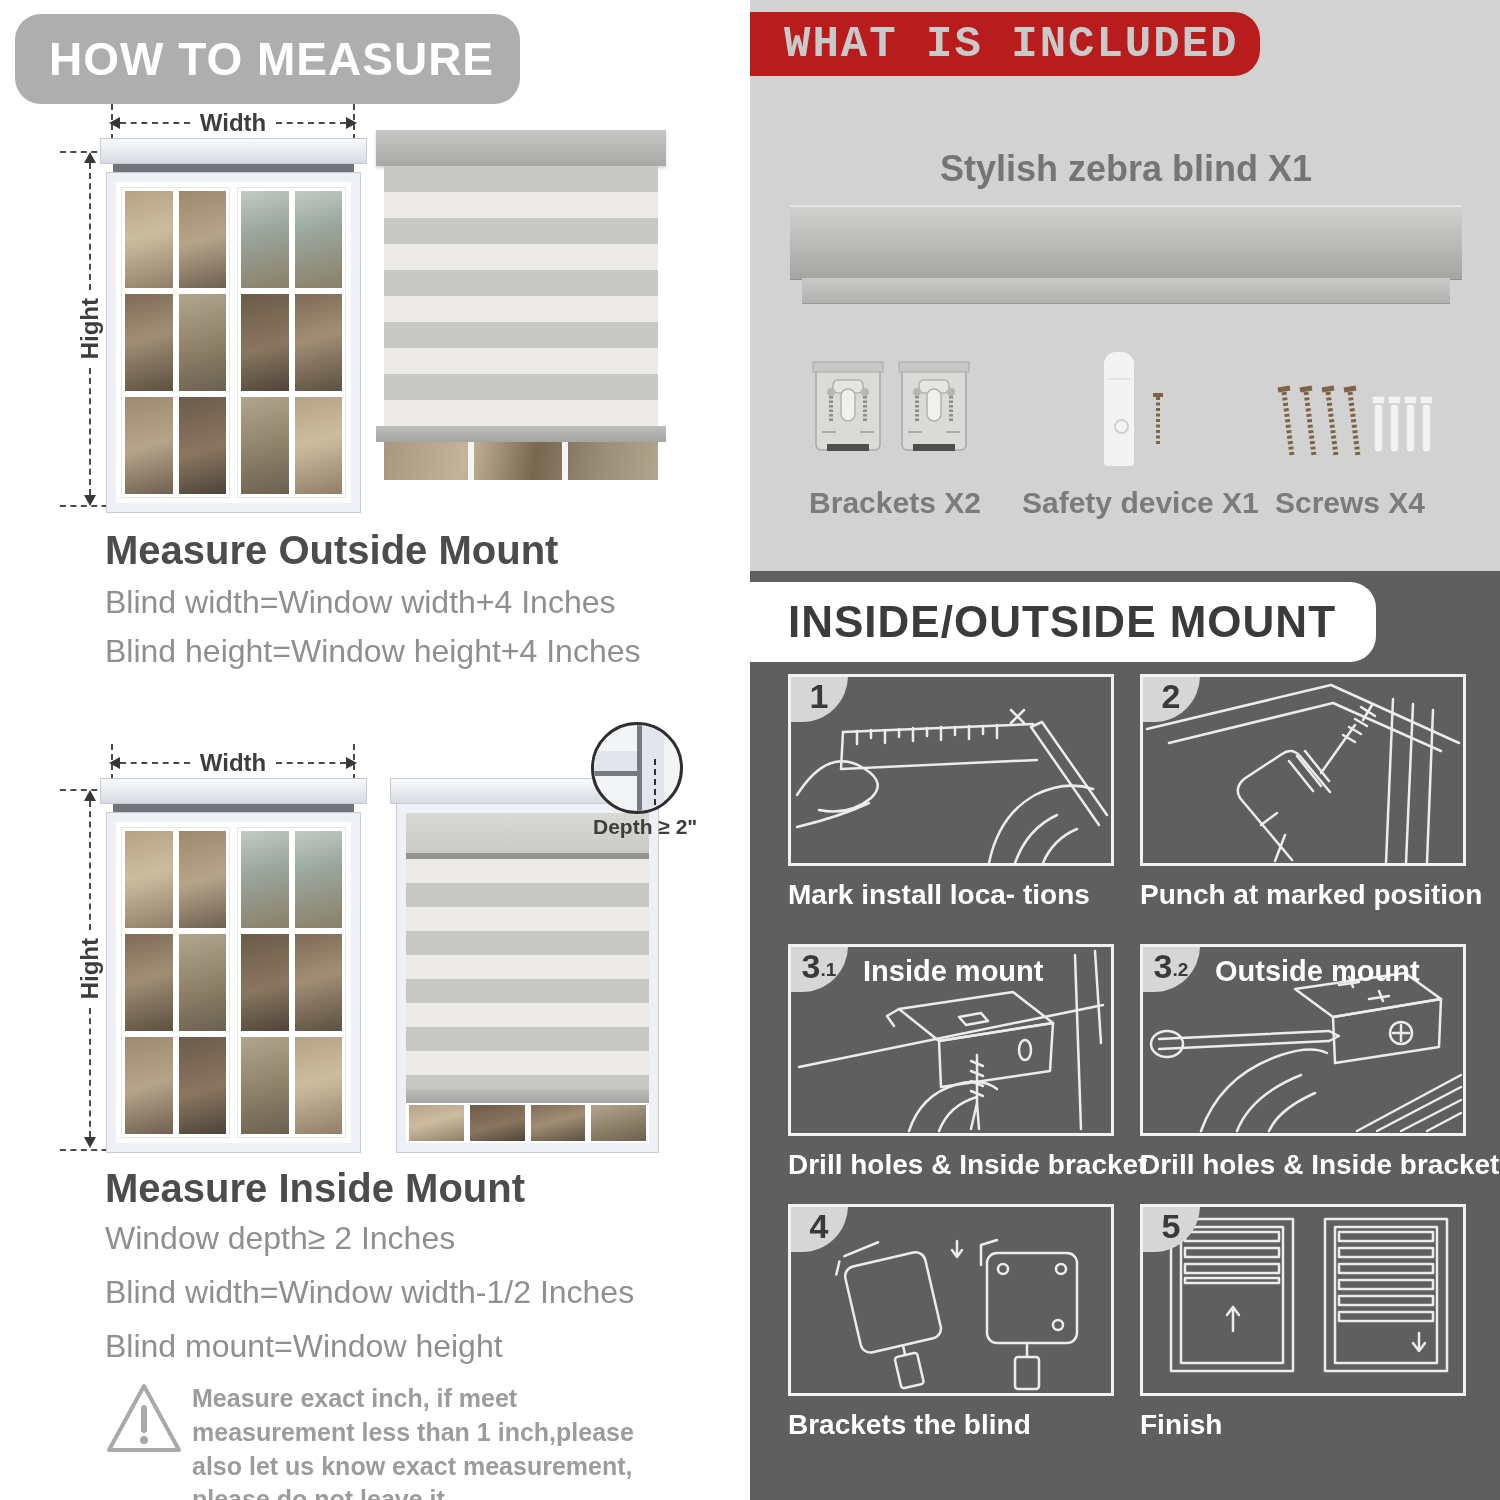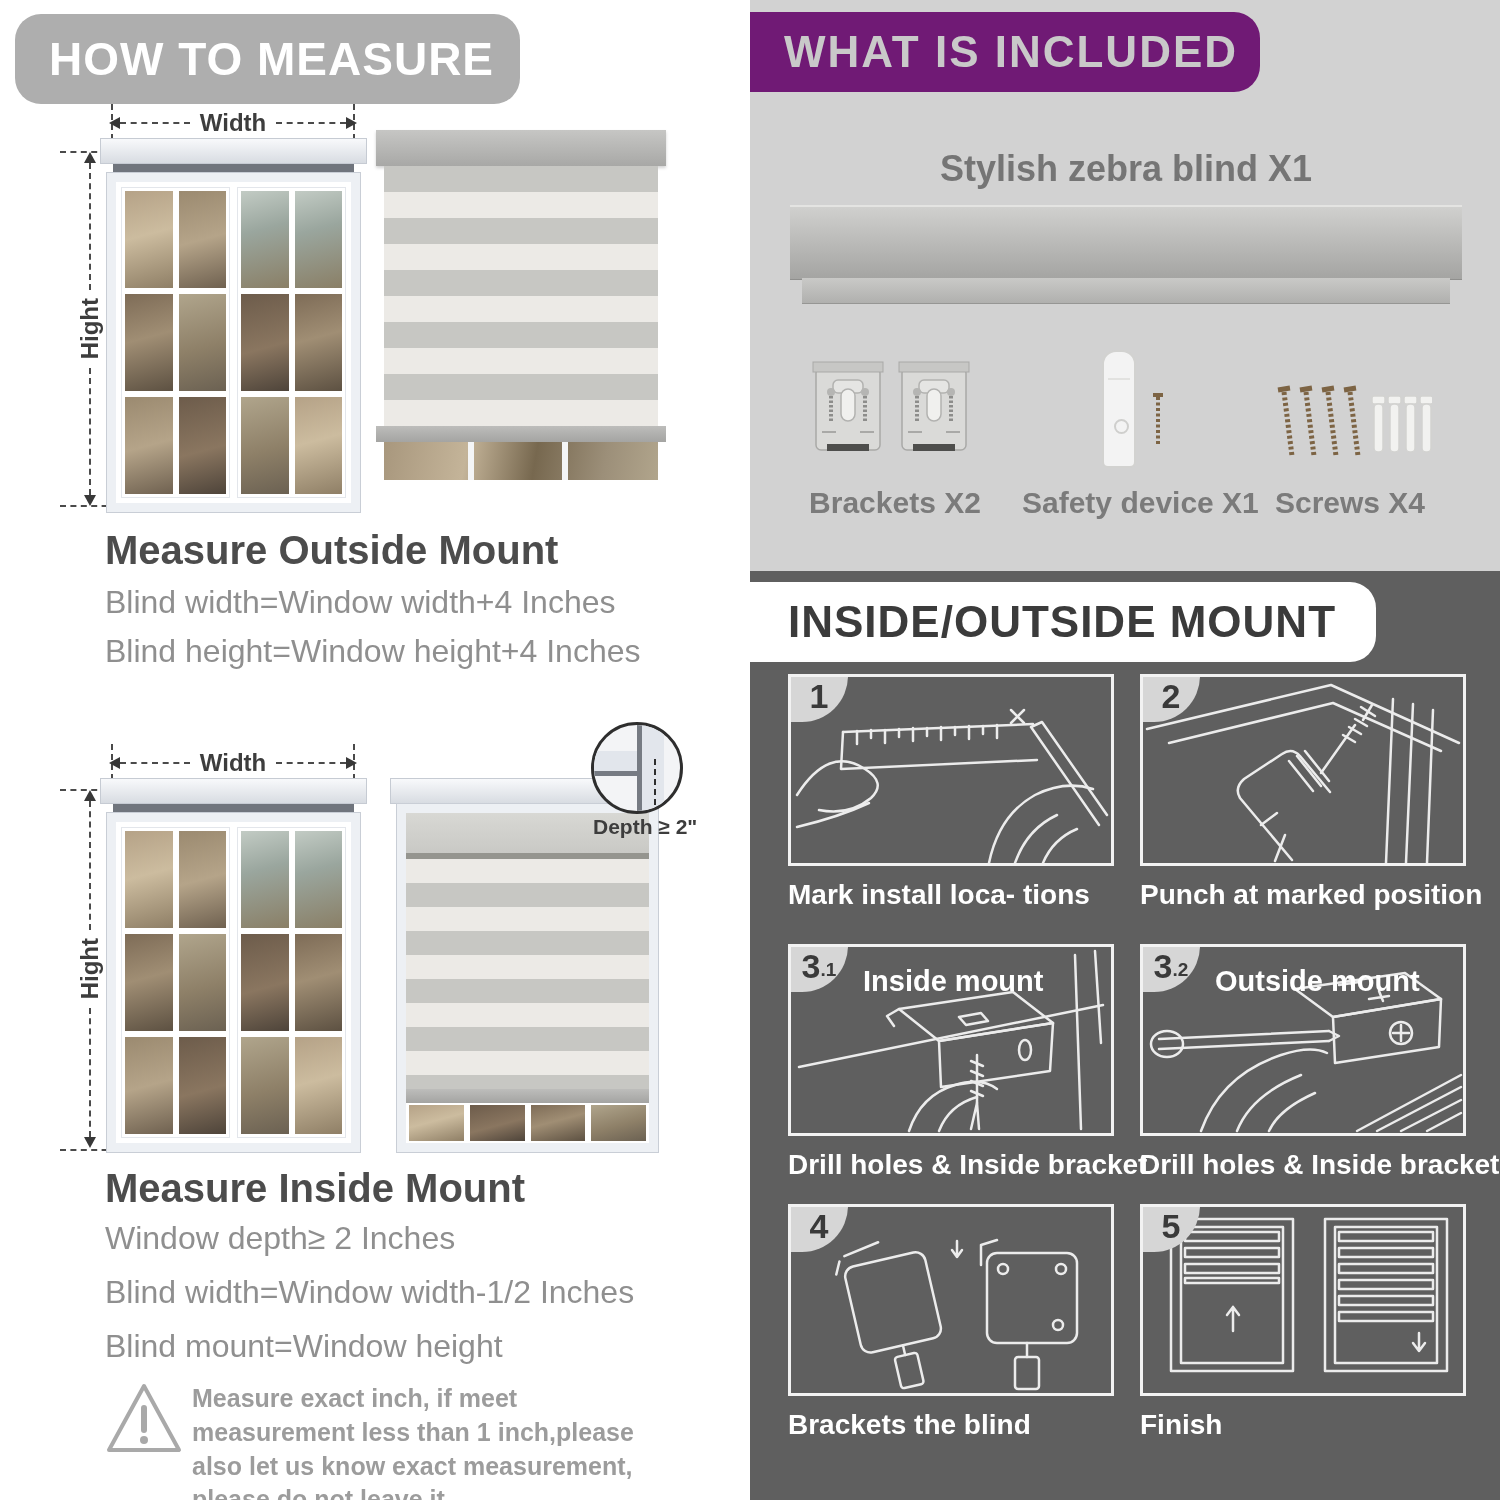--- a/index.html
+++ b/index.html
@@ -76,22 +76,22 @@
   .depth-circle .jambH{position:absolute;left:0;top:26px;right:30px;height:20px;background:#e2e6ec;border-bottom:5px solid #767b83;}
   .depth-circle .dline{position:absolute;right:24px;top:34px;bottom:6px;border-left:2px dashed #2e2e2e;}
   .depth-label{font-size:21px;font-weight:bold;color:#3d3d3d;white-space:nowrap;}
 
   .h1-left{font-size:40px;font-weight:bold;color:#4c4c4c;white-space:nowrap;}
   .pline{font-size:32px;font-weight:normal;color:#8f8f8f;white-space:nowrap;}
   .warn-text{font-size:25px;font-weight:bold;color:#9c9c9c;line-height:1.35;}
 
   
   .right-top{left:750px;top:0;width:750px;height:571px;background:#d2d2d2;}
-  .banner-incl{position:absolute;left:0;top:12px;width:510px;height:80px;background:#701a75;
-    border-radius:0 26px 26px 0;display:flex;align-items:center;padding-left:34px;box-sizing:border-box;}
+  .banner-incl{position:absolute;left:0;top:12px;width:510px;height:64px;background:#b91c1c;
+    border-radius:0 26px 26px 0;display:flex;align-items:center;padding-left:34px;box-sizing:border-box;font-family:Liberation Mono, monospace;}
   .banner-incl span{color:#c9c9c9;font-size:44px;font-weight:bold;letter-spacing:2px;}
   .prod-label{left:40px;top:148px;width:672px;text-align:center;font-size:36px;font-weight:bold;color:#757575;}
   .rail-main{left:40px;top:205px;width:672px;height:72px;
     background:linear-gradient(180deg,#d0d0ce 0%,#bcbcba 45%,#a4a4a2 100%);
     border-top:2px solid #e4e4e2;border-bottom:1px solid #8f8f8d;}
   .rail-valance{left:52px;top:278px;width:648px;height:25px;
     background:linear-gradient(180deg,#c9c9c7,#b0b0ae);border-bottom:1px solid #969694;}
   .item-label{font-size:30px;font-weight:bold;color:#7b7b7b;text-align:center;white-space:nowrap;}
   .safety-dev{left:1102px;top:350px;width:34px;height:118px;border:2px solid #d2d2d0;
     border-radius:14px 14px 6px 6px;background:rgba(255,255,255,.72);box-sizing:border-box;}
@@ -101,21 +101,21 @@
   
   .right-bottom{left:750px;top:571px;width:750px;height:929px;background:#5f5f5f;}
   .banner-mount{position:absolute;left:0;top:11px;width:626px;height:80px;background:#ffffff;
     border-radius:0 26px 26px 0;display:flex;align-items:center;padding-left:38px;box-sizing:border-box;}
   .banner-mount span{color:#3b3b3b;font-size:44px;font-weight:bold;letter-spacing:1px;}
   .panel{position:absolute;width:326px;height:192px;border:3px solid #f2f2f2;box-sizing:border-box;background:#5f5f5f;overflow:hidden;}
   .badge{position:absolute;left:-1px;top:-1px;width:58px;height:46px;background:#d6d6d6;
     border-radius:0 0 46px 0;color:#3a3a3a;font-weight:bold;font-size:34px;
     display:flex;align-items:flex-start;justify-content:center;padding-top:1px;box-sizing:border-box;}
   .badge .sub{font-size:19px;margin-top:12px;}
-  .panel-title{position:absolute;left:72px;top:8px;color:#ffffff;font-size:29px;font-weight:bold;white-space:nowrap;margin-top:10px;}
+  .panel-title{position:absolute;left:72px;top:8px;color:#ffffff;font-size:29px;font-weight:bold;white-space:nowrap;}
   .caption{position:absolute;width:360px;color:#ffffff;font-size:28px;font-weight:bold;white-space:nowrap;}
   .art{position:absolute;left:0;top:0;width:100%;height:100%;}
   .art path,.art circle,.art rect,.art ellipse,.art line{stroke:#ececec;stroke-width:2.5;fill:none;stroke-linecap:round;stroke-linejoin:round;}
   .art .fill{fill:#d2d2d2;stroke:none;}
 </style>
 </head>
 <body>
 
 <div id="canvas">
 

